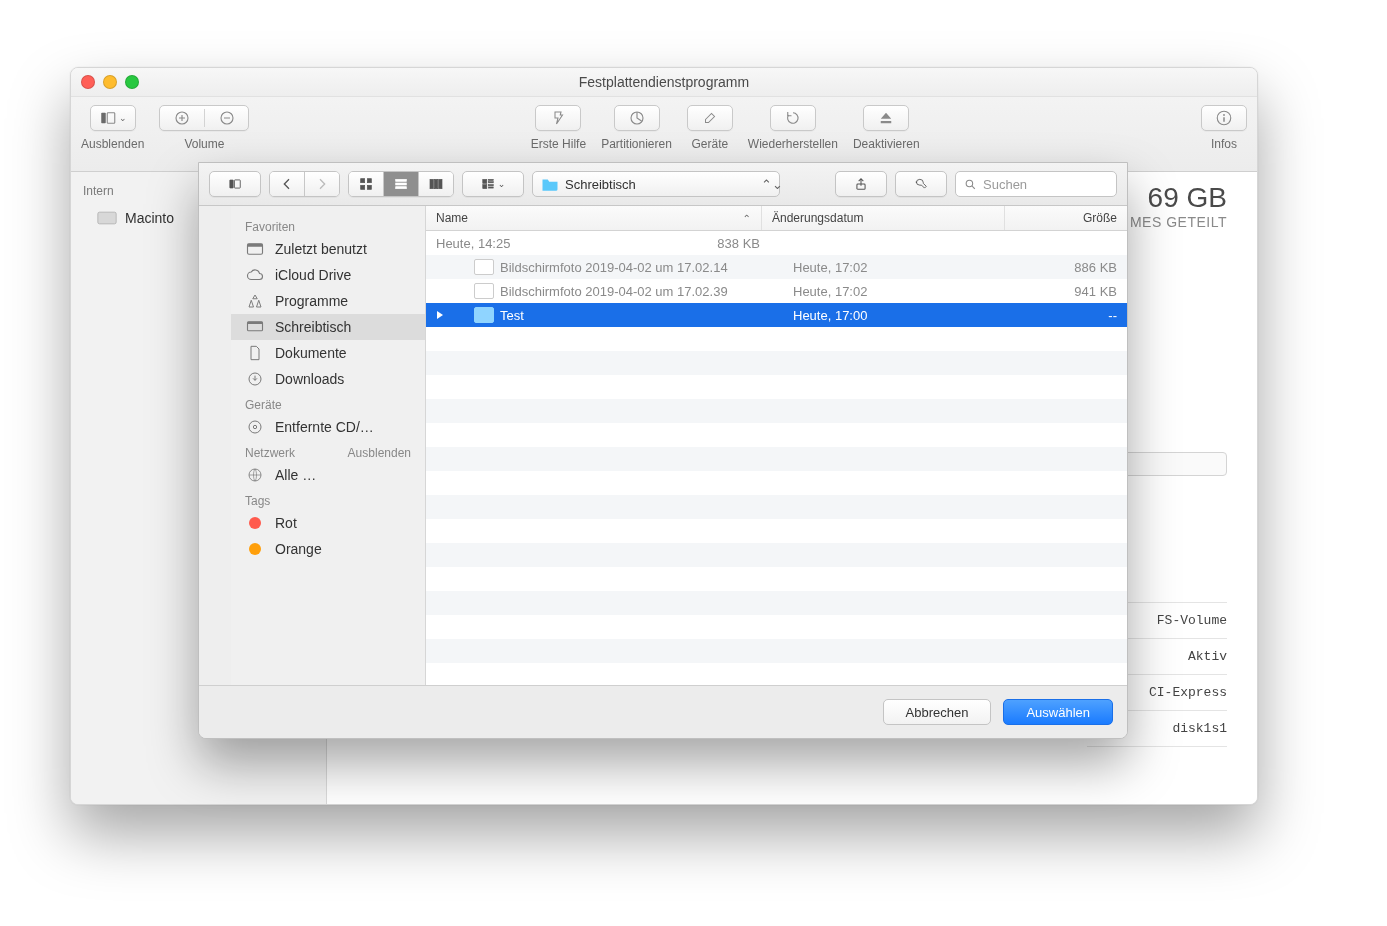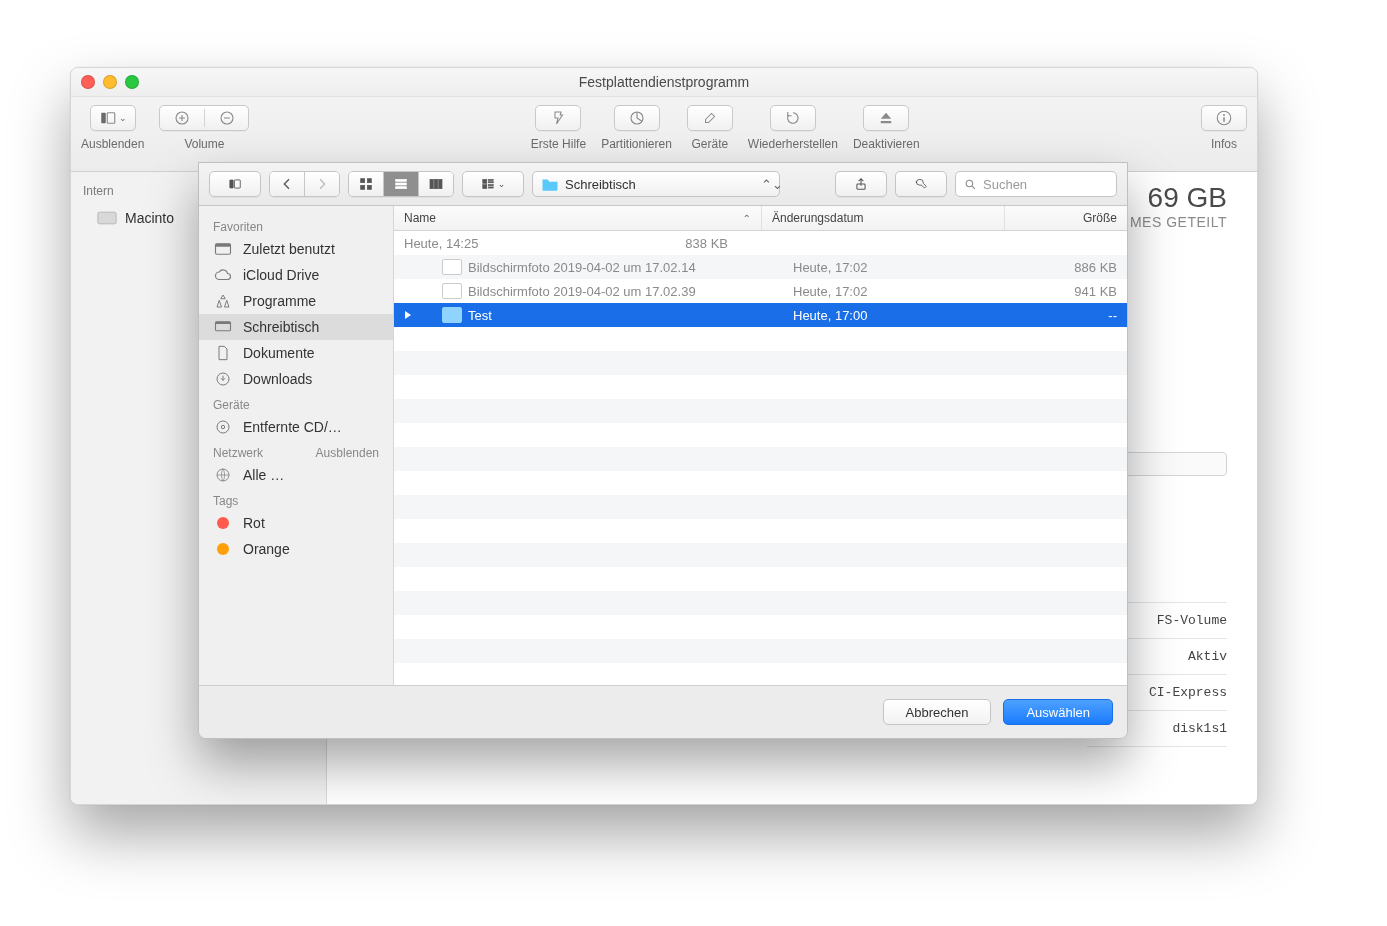--- a/index.html
+++ b/index.html
@@ -143,21 +143,21 @@
   .spacer{flex:1;}
 
   .search {
     height:24px; width:144px;
     background:#ffffff; border:1px solid #c4c4c4; border-radius:5px;
     display:flex; align-items:center; padding:0 8px; gap:6px;
     color:#9a9a9a; font-size:13px;
   }
   .search svg{width:13px;height:13px;fill:#8a8a8a;}
 
-  .sheet-body{flex:1; display:flex; background:#fff;}
+  .sheet-body{flex:1; display:flex; background:#fff;margin-left:32px;}
   .op-sidebar{
     width:194px; background:#f0f0f0; border-right:1px solid #d6d6d6;
     padding:8px 0; overflow:hidden;
   }
   .sb-header{font-size:12px; color:#888; padding:6px 14px 2px 14px; display:flex; justify-content:space-between; align-items:center;}
   .sb-header .hide{font-size:12px; color:#888;}
   .sb-item{
     display:flex; align-items:center; gap:10px;
     padding:5px 14px; font-size:14px; color:#333;
   }

